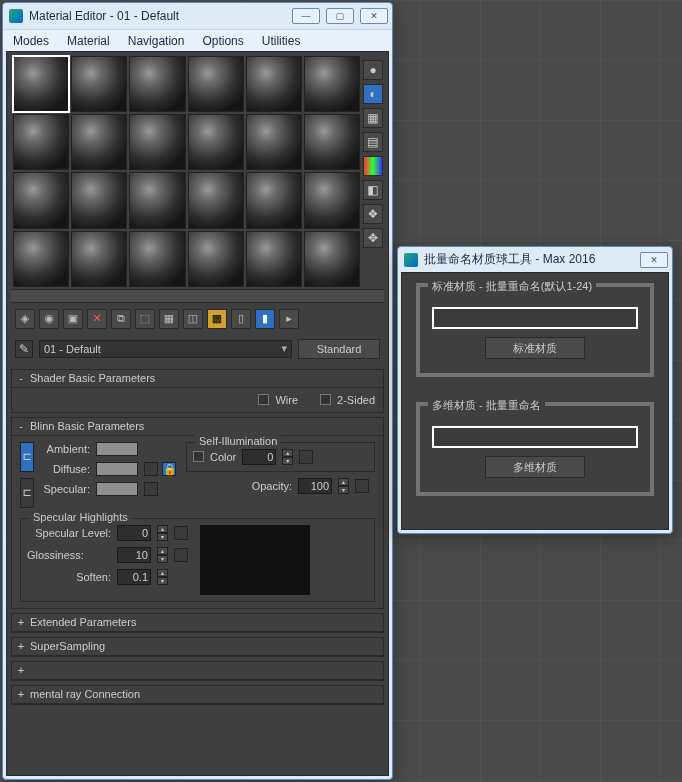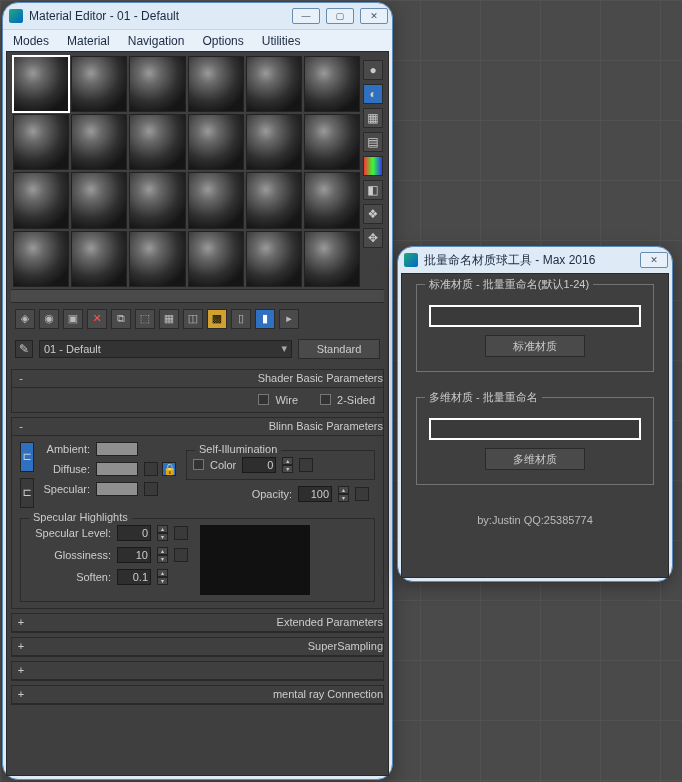--- a/index.html
+++ b/index.html
@@ -1,19 +1,19 @@
 <!DOCTYPE html>
 <html><head>
 <meta charset="utf-8">
 <style>
 * { box-sizing: border-box; margin: 0; padding: 0; font-family: "Segoe UI", Tahoma, sans-serif; }
 body { background: #4a4a4a; width: 682px; height: 782px; overflow: hidden; position: relative; }
 .viewport-bg { position: absolute; inset: 0; background: #4a4a4a; }
 .viewport-bg::before { content:""; position:absolute; inset:0; background-image: linear-gradient(#5a5a5a 1px, transparent 1px), linear-gradient(90deg, #5a5a5a 1px, transparent 1px); background-size: 60px 60px; opacity:.5;}
-.window { position: absolute; background: #dfeaf7; border: 1px solid #5b8bbd; border-radius: 16px; box-shadow: 0 4px 18px rgba(0,0,0,.35); display:flex; flex-direction:column; }
+.window { position: absolute; background: #dfeaf7; border: 1px solid #5b8bbd; border-radius: 4px; box-shadow: 0 4px 18px rgba(0,0,0,.35); display:flex; flex-direction:column; }
 .titlebar { height: 26px; display:flex; align-items:center; gap:6px; padding:0 4px 0 6px; font-size:12px; color:#1a2a40; }
 .titlebar .ticon { width:14px; height:14px; background:linear-gradient(135deg,#2a7 0,#06c 100%); border-radius:2px; }
 .titlebar .spacer { flex:1; }
 .winbtn { width:28px; height:16px; border:1px solid #6a8bb0; background:#e8f0fa; font-size:9px; display:flex; align-items:center; justify-content:center; color:#456; border-radius:2px; cursor:pointer;}
 .menubar { height:22px; background:#e8f0fa; display:flex; align-items:center; gap:18px; padding:0 10px; font-size:12px; color:#1a2a40; border-top:1px solid #c5d6eb;}
 .clientarea { flex:1; background:#3f3f3f; border:1px solid #2a2a2a; margin:0 3px 3px 3px; display:flex; flex-direction:column; color:#ccc; font-size:11px; }
 
 #matwin { left:2px; top:2px; width:391px; height:778px; }
 .grid-zone { display:flex; padding:4px 2px 2px 6px; }
 .sphere-grid { flex:1; display:grid; grid-template-columns:repeat(6,1fr); gap:2px; }
@@ -27,39 +27,39 @@
 .tbtn.hl{ background:#d0a030; color:#000;}
 .tbtn.blue{ background:#3070c0; color:#fff;}
 .namerow { display:flex; gap:6px; align-items:center; padding:4px 8px 8px 8px;}
 .dropper{ width:18px; height:18px; border:1px solid #222; background:#3a3a3a; display:flex; align-items:center; justify-content:center; font-size:12px; cursor:pointer; }
 .combo { flex:1; height:18px; background:#333; border:1px solid #222; color:#ccc; padding:0 16px 0 4px; font-size:11px; display:flex; align-items:center; position:relative;}
 .combo::after{content:"▾"; position:absolute; right:4px; color:#aaa;}
 .typebtn { width:82px; height:20px; background:#4a4a4a; border:1px solid #2a2a2a; text-align:center; line-height:18px; cursor:pointer; font-size:11px;}
 .rollout { margin:2px 4px; border:1px solid #2a2a2a; background:#3f3f3f;}
 .rollhdr { height:18px; background:#3f3f3f; border-bottom:1px solid #2a2a2a; display:flex; align-items:center; font-size:11px; color:#ccc; cursor:pointer;}
 .rollhdr .tog{ width:18px; text-align:center;}
-.rollhdr .ttl{ flex:1; text-align:right;}
+.rollhdr .ttl{ flex:1; text-align:left;}
 .rollbody { padding:6px 8px; display:flex; flex-direction:column; gap:6px;}
 .row{ display:flex; align-items:center; gap:6px;}
 .lbl{ font-size:11px; color:#ccc;}
 .ck{ width:11px; height:11px; border:1px solid #777; background:#333; cursor:pointer;}
 .sw{ width:42px; height:14px; border:1px solid #222; background:#8f8f8f; cursor:pointer;}
 .spin{ width:34px; height:16px; background:#2e2e2e; border:1px solid #1a1a1a; text-align:right; color:#ccc; padding:0 2px; font-size:11px; display:flex; align-items:center; justify-content:flex-end;}
 .spinbtns{ width:11px; display:flex; flex-direction:column;}
 .spinbtns span{height:8px;background:#4a4a4a;border:1px solid #222;font-size:6px;line-height:6px;text-align:center;cursor:pointer;}
 .grp{ border:1px solid #2a2a2a; padding:6px; position:relative; margin-top:4px;}
 .grp > .gt{ position:absolute; top:-8px; left:8px; background:#3f3f3f; padding:0 4px; font-size:11px; color:#ccc;}
 .mapbox{ width:14px; height:14px; border:1px solid #222; background:#3a3a3a; cursor:pointer;}
 .lock{ width:14px; height:30px; border:1px solid #222; background:#3a3a3a; cursor:pointer; display:flex; align-items:center; justify-content:center;}
 .preview{ width:110px; height:70px; border:1px solid #111; background:#111;}
 .bigscroll{ flex:1; background:#3f3f3f; margin:2px 4px 4px 4px;}
 
-#renwin { left:397px; top:246px; width:276px; height:336px; }
+#renwin { left:397px; top:246px; width:276px; height:288px; }
 #renwin .clientarea{ padding:10px 14px; gap:2px;}
-.fieldset{ border:1px solid #737373; padding:20px 12px 14px 12px; position:relative; margin-bottom:23px;}
+.fieldset{ border:4px solid #737373; padding:20px 12px 14px 12px; position:relative; margin-bottom:23px;}
 .fieldset .legend{ position:absolute; top:-8px; left:8px; background:#3f3f3f; padding:0 4px; font-size:11px; color:#ccc;}
 .txtin{ width:100%; height:22px; background:#3a3a3a; border:2px solid #fff; color:#ccc; padding:0 4px; font-size:11px;}
 .actbtn{ display:block; margin:8px auto 0 auto; width:100px; height:22px; background:#4a4a4a; border:1px solid #2a2a2a; color:#ccc; font-size:11px; cursor:pointer;}
 .credit{ text-align:center; font-size:11px; color:#bbb; margin-top:4px;}
 </style>
 </head>
 <body>
 <div class="viewport-bg"></div>
 
 <div id="matwin" class="window">
@@ -183,21 +183,21 @@
                   <span class="lbl" style="width:52px;text-align:right">Specular:</span>
                   <span class="sw"></span>
                   <span class="mapbox"></span>
                 </div>
             </div>
             <div style="display:flex; align-items:flex-start; padding-top:20px;">
               <span class="mapbox" style="background:#3070c0">🔒</span>
             </div>
           </div>
           <div style="flex:1; display:flex; flex-direction:column; gap:6px;">
-            <div class="grp" style="margin-top:8px">
+            <div class="grp" style="margin-top:0">
               <span class="gt">Self-Illumination</span>
               <div class="row">
                 <span class="ck"></span>
                 <span class="lbl">Color</span>
                 <span class="spin">0</span>
                 <span class="spinbtns">
                     <span>▴</span>
                     <span>▾</span>
                   </span>
                 <span class="mapbox"></span>
@@ -221,21 +221,21 @@
               <div class="row">
                   <span class="lbl" style="width:84px;text-align:right">Specular Level:</span>
                   <span class="spin">0</span>
                   <span class="spinbtns">
                     <span>▴</span>
                     <span>▾</span>
                   </span>
                   <span class="mapbox"></span>
                 </div>
               <div class="row">
-                  <span class="lbl" style="width:84px;text-align:right">Glossiness:</span>
+                  <span class="lbl" style="width:84px;text-align:left">Glossiness:</span>
                   <span class="spin">10</span>
                   <span class="spinbtns">
                     <span>▴</span>
                     <span>▾</span>
                   </span>
                   <span class="mapbox"></span>
                 </div>
               <div class="row">
                   <span class="lbl" style="width:84px;text-align:right">Soften:</span>
                   <span class="spin">0.1</span>
@@ -290,15 +290,14 @@
     <div class="fieldset">
       <span class="legend">标准材质 - 批量重命名(默认1-24)</span>
       <input class="txtin" style="">
       <button class="actbtn">标准材质</button>
     </div>
     <div class="fieldset">
       <span class="legend">多维材质 - 批量重命名</span>
       <input class="txtin" style="">
       <button class="actbtn">多维材质</button>
     </div>
-    <div class="credit">by:Justin QQ:25385774</div>
   </div>
 </div>
 
 </body></html>

